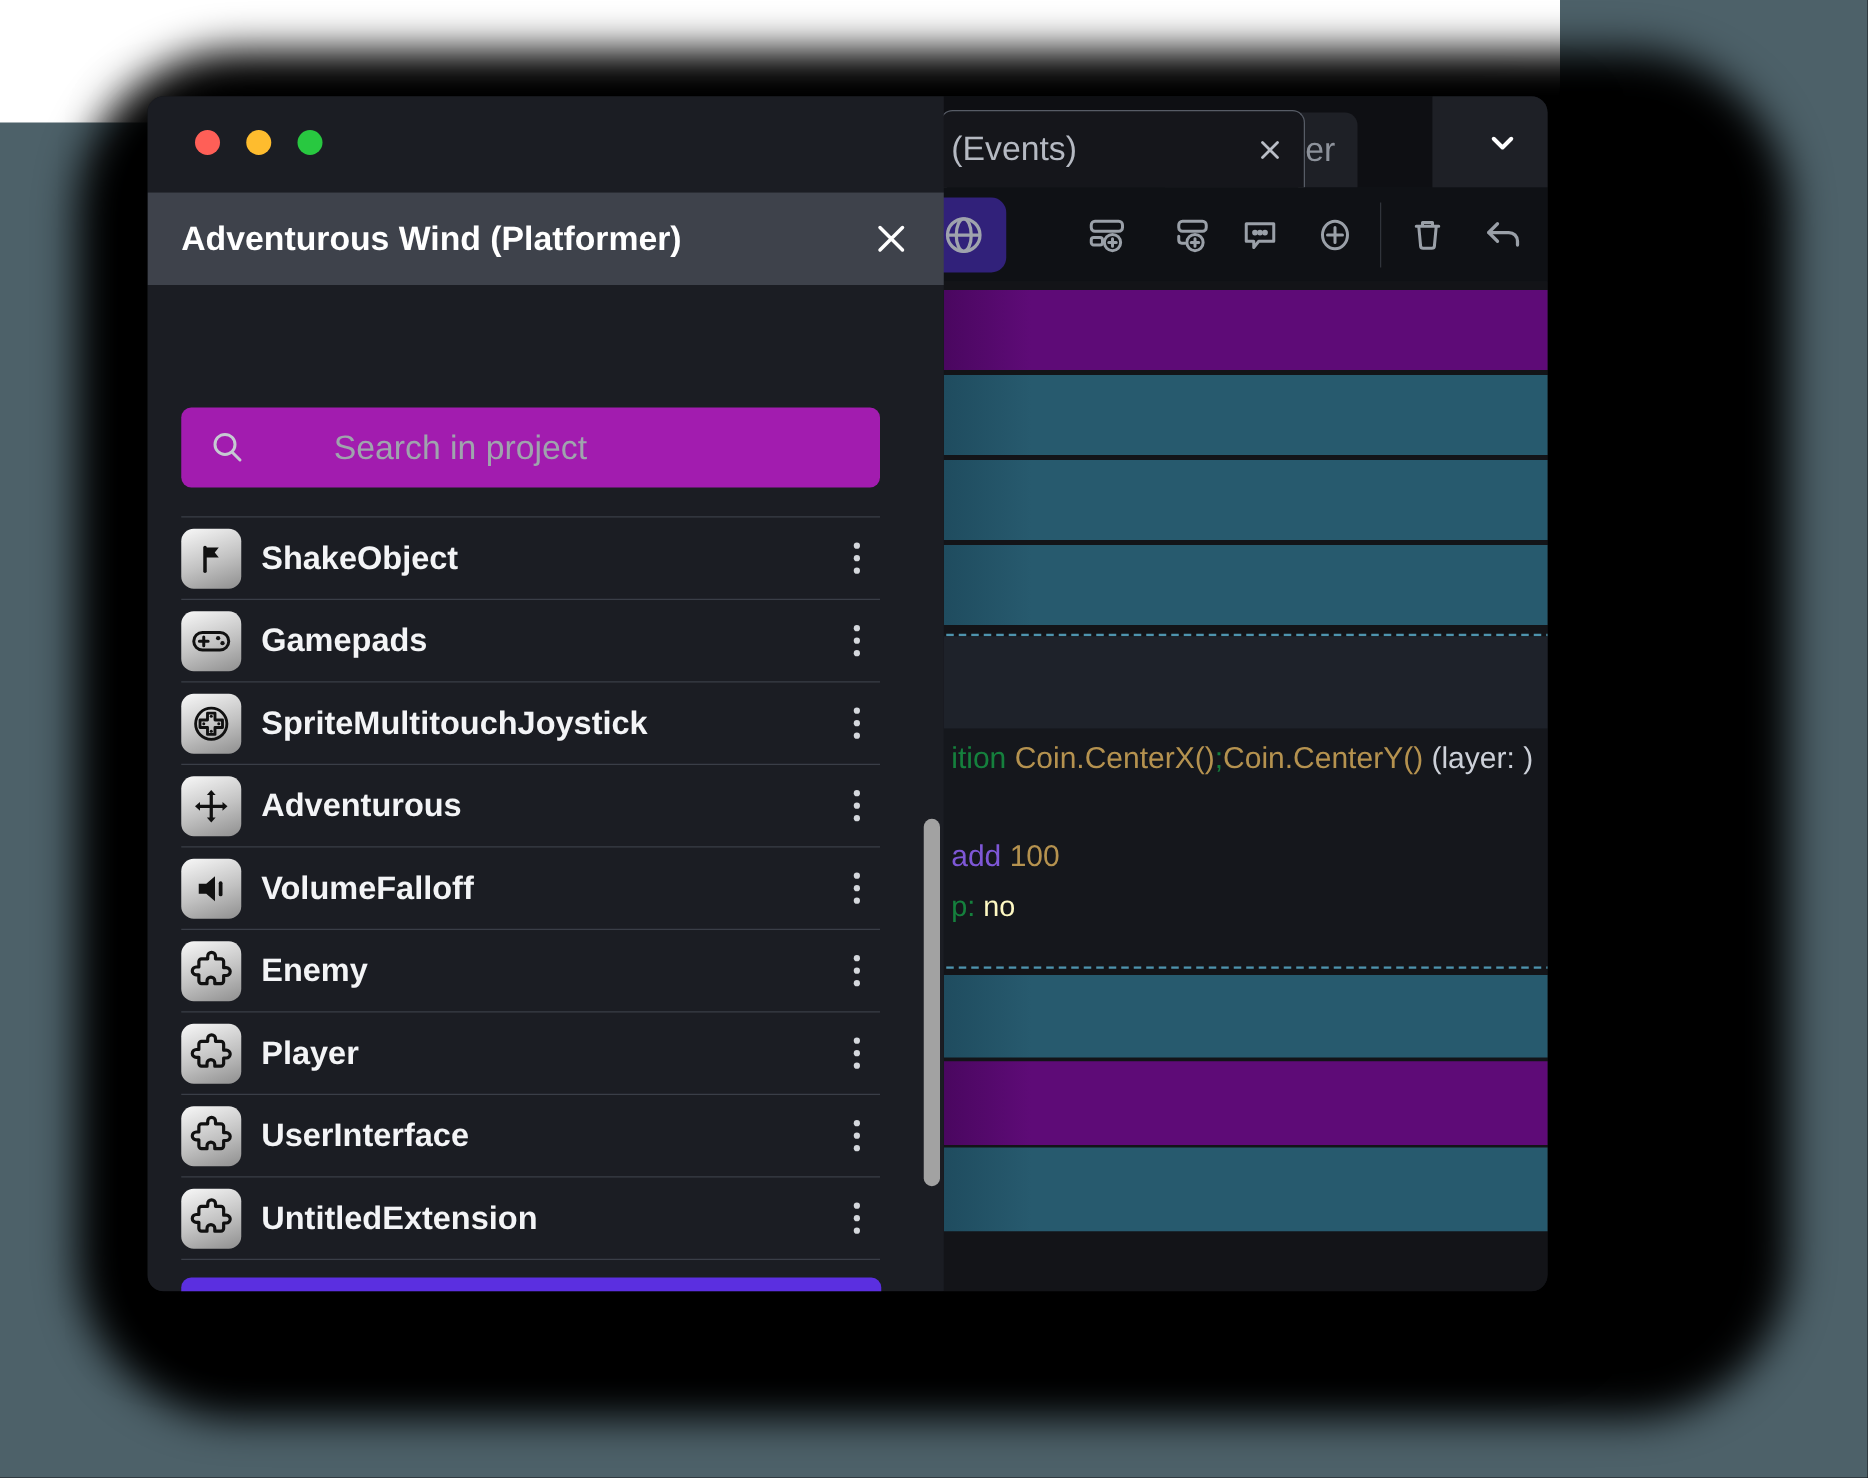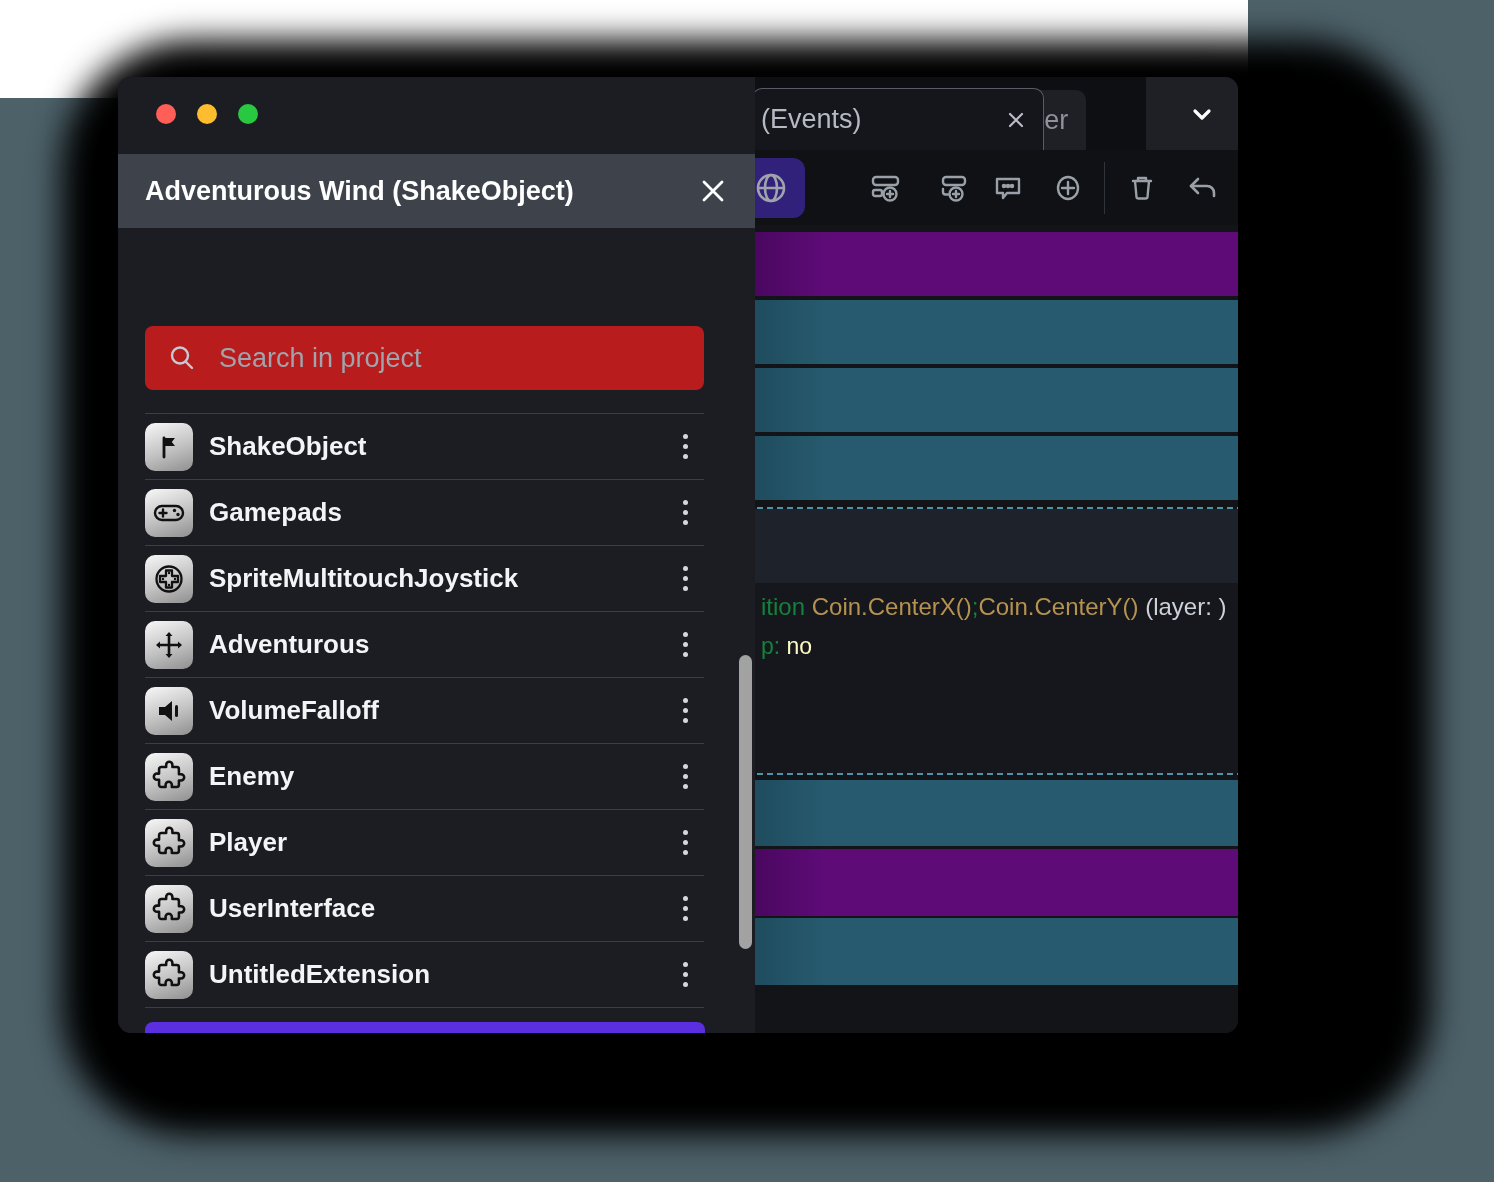--- a/index.html
+++ b/index.html
@@ -74,21 +74,21 @@
 
   
   .panel-header { position:absolute; left:0; top:77px; width:637px; height:74px;
     background:#3e424b; display:flex; align-items:center; z-index:5; }
   .panel-title { color:#ffffff; font-size:27px; font-weight:bold; padding-left:27px; }
   .panel-close { margin-left:auto; margin-right:28px; display:flex; cursor:pointer; }
   .panel-body { position:absolute; left:0; top:151px; width:637px; height:805px;
     background:#1b1d23; z-index:5; }
 
   .search-box { position:absolute; left:27px; top:98px; width:559px; height:64px;
-    background:#b91c1c; border-radius:8px; display:flex; align-items:center; }
+    background:#a21caf; border-radius:8px; display:flex; align-items:center;gap:48px; }
   .search-box svg { margin-left:22px; flex:none; }
   .search-box input { background:transparent; border:none; outline:none; color:#e8eaee;
     font-size:27px; font-family:"Liberation Sans",sans-serif; margin-left:22px; width:430px; }
   .search-box input::placeholder { color:#9fa4ad; opacity:1; }
 
   .ext-list { position:absolute; left:27px; top:185px; width:559px; border-top:1px solid #3a3e47; }
   .ext-row { height:66px; border-bottom:1px solid #3a3e47; display:flex; align-items:center; }
   .ext-icon { width:48px; height:48px; border-radius:10px; flex:none;
     background:linear-gradient(160deg,#f8f8f8 0%,#c2c2c2 55%,#8f8f8f 100%);
     display:flex; align-items:center; justify-content:center; }
@@ -211,20 +211,23 @@
   </div>
 
   <div class="events-area">
     <div id="rows-above"></div>
 
     <div class="selected-event">
       <div class="sel-condition"></div>
       <div class="sel-actions">
         <div class="code-line">
           <span class="seg-gray">ition </span><span class="seg-gold">Coin.CenterX()</span><span class="seg-gray">;</span><span class="seg-gold">Coin.CenterY()</span><span class="seg-light"> (layer: )</span>
+        </div>
+        <div class="code-line ml49">
+          <span class="seg-purple">add </span><span class="seg-gold">100</span>
         </div>
         <div class="code-line code-line-3 ml9">
           <span class="seg-gray">p: </span><span class="seg-green">no</span>
         </div>
       </div>
     </div>
 
     <div id="rows-below"></div>
     <div class="events-scrollbar"></div>
   <div class="bar bar-purple" style="top: 7px; height: 64px;"></div>
@@ -236,21 +239,21 @@
       <div class="bar bar-teal" style="top: 693px; height: 67px;"></div>
     </div>
 
   <div class="titlebar-left">
     <span class="traffic tl-red"></span>
     <span class="traffic tl-yellow"></span>
     <span class="traffic tl-green"></span>
   </div>
 
   <div class="panel-header">
-    <span class="panel-title">Adventurous Wind (ShakeObject)</span>
+    <span class="panel-title">Adventurous Wind (Platformer)</span>
     <span class="panel-close">
       <svg width="28" height="28" viewBox="0 0 28 28">
           <path d="M5 5 L23 23 M23 5 L5 23" stroke="#ffffff" stroke-width="2.8" stroke-linecap="round"></path>
         </svg>
     </span>
   </div>
 
   <div class="panel-body">
     <div class="search-box">
       <svg width="30" height="30" viewBox="0 0 30 30" fill="none" stroke="#c6cad2" stroke-width="2.4" stroke-linecap="round">

